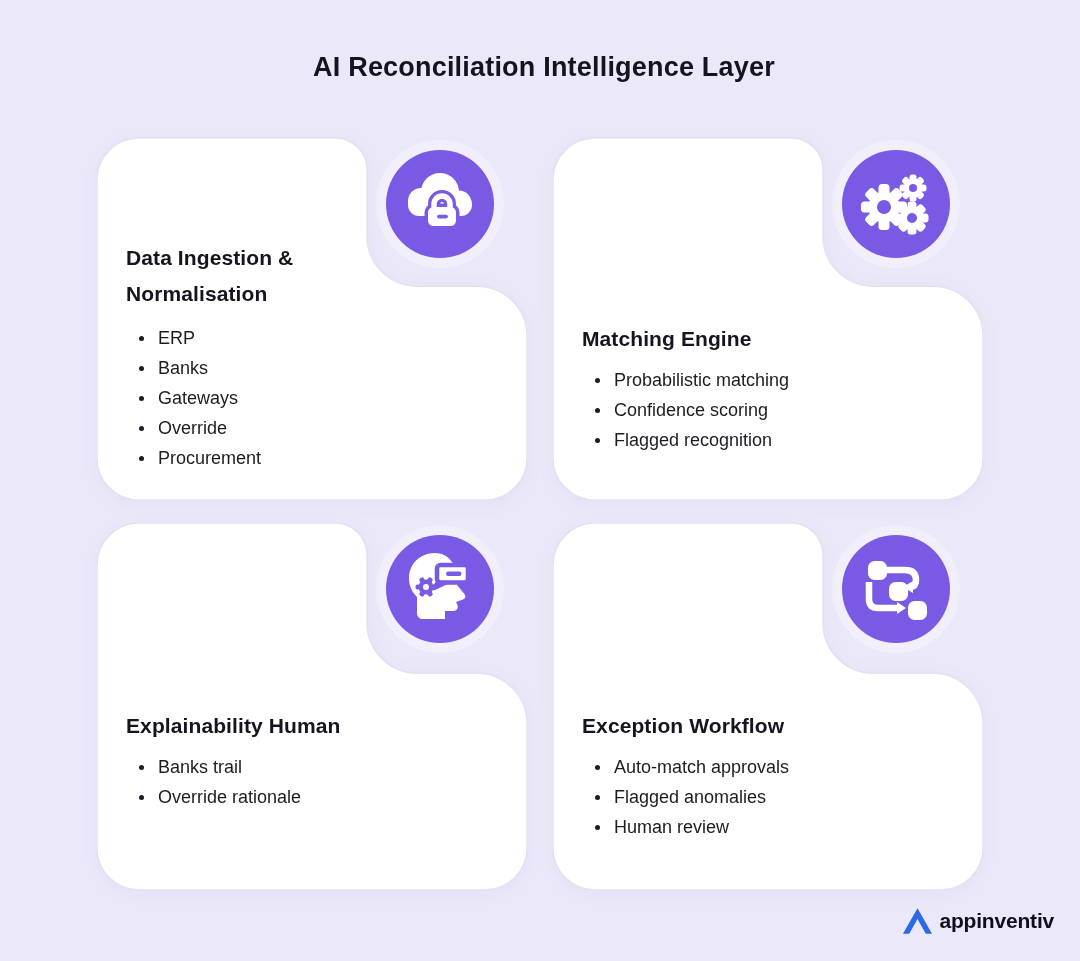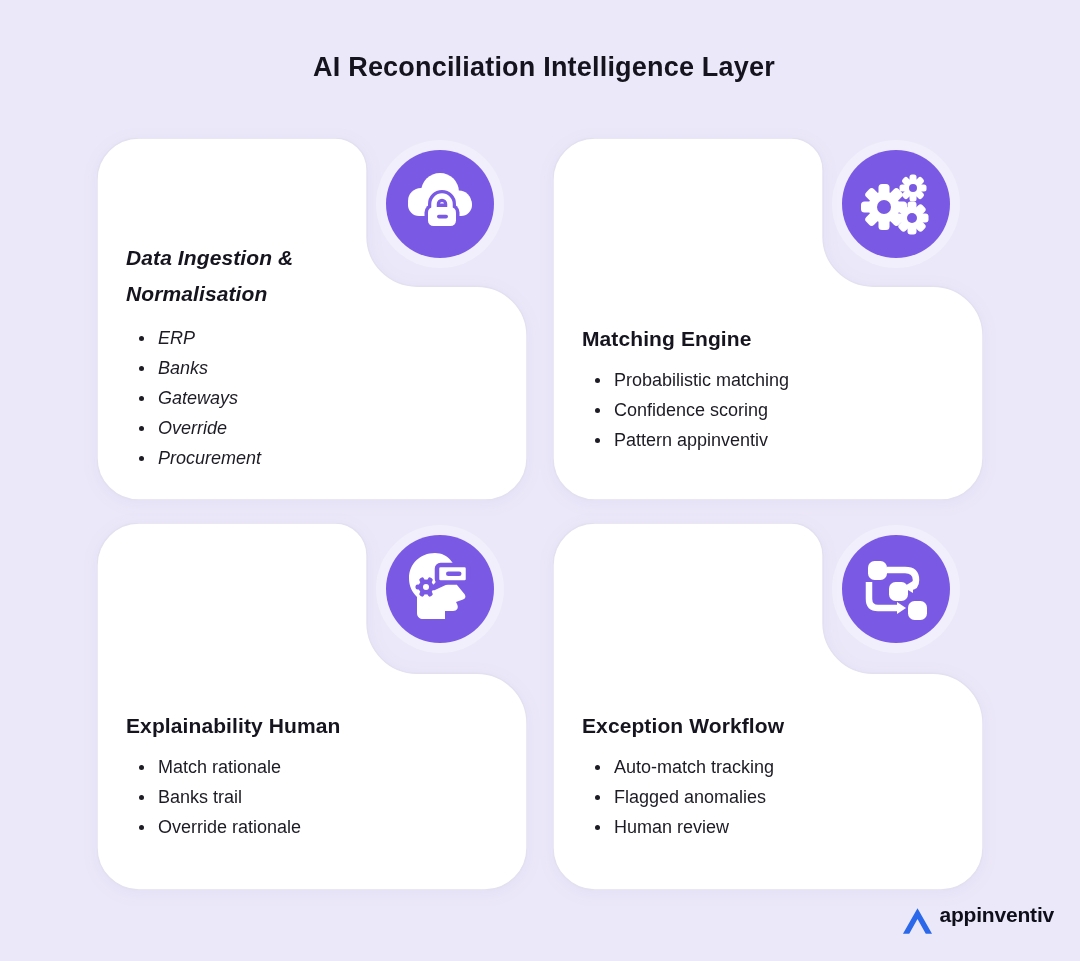--- a/index.html
+++ b/index.html
@@ -24,21 +24,21 @@
   .card{position:relative;width:430px;}
   .card-shape{position:absolute;left:0;top:0;width:430px;height:100%;
     filter:drop-shadow(0 3px 8px rgba(90,70,170,0.05));}
   .icon-badge{
     position:absolute;left:289px;top:12px;width:108px;height:108px;
     border-radius:50%;background:#7A5AE4;
     box-shadow:0 0 0 10px rgba(252,251,255,0.35);
   }
   .icon-badge svg{position:absolute;inset:0;}
   .card-content{position:relative;margin-left:29px;margin-right:20px;}
-  .card--c1 .card-content{padding-top:102px;font-style:italic;}
+  .card--c1 .card-content{padding-top:102px;}
   .card--c2 .card-content{padding-top:183px;}
   .card--c3 .card-content,.card--c4 .card-content{padding-top:185px;}
   .card-title{
     font-size:21px;font-weight:700;color:#16141E;line-height:36px;
     max-width:255px;letter-spacing:.1px;
   }
   .bullet-list{
     list-style:none;margin:0;padding:0;
   }
   .card--c1 .bullet-list{margin-top:11px;}
@@ -46,21 +46,21 @@
   .bullet-list li{
     position:relative;padding-left:32px;font-size:18px;line-height:30px;
     color:#1D1B24;
   }
   .bullet-list li::before{
     content:"";position:absolute;left:13px;top:13px;width:5px;height:5px;
     border-radius:50%;background:#1D1B24;
   }
   .footer-logo{
     position:absolute;right:26px;bottom:22px;
-    display:flex;gap:6px;
+    display:flex;align-items:center;gap:6px;
   }
   .footer-logo .brand-text{
     font-size:21px;font-weight:700;color:#0E0F1A;letter-spacing:-0.2px;
   }
 </style>
 </head>
 <body>
 
 <div class="diagram-title">AI Reconciliation Intelligence Layer</div>
 
@@ -132,21 +132,21 @@
           <circle cx="70" cy="68" r="11"></circle>
         </g>
         <circle cx="70" cy="68" r="5" fill="#7A5AE4"></circle>
       </svg>
     </div>
     <div class="card-content">
       <div class="card-title">Matching Engine</div>
       <ul class="bullet-list">
           <li>Probabilistic matching</li>
           <li>Confidence scoring</li>
-          <li>Pattern appinventiv</li>
+          <li>Flagged recognition</li>
         </ul>
     </div>
   </div>
 
   <div class="card card--c3">
     <svg class="card-shape" viewBox="0 0 430 364" preserveAspectRatio="none">
       <path d="M42,0 H238 A32,32 0 0 1 270,32 V99 A50,50 0 0 0 320,149 H380 A50,50 0 0 1 430,199 V322 A42,42 0 0 1 388,364 H42 A42,42 0 0 1 0,322 V42 A42,42 0 0 1 42,0 Z" fill="#FFFFFF" stroke="#E3E0F0" stroke-width="1.4"></path>
     </svg>
     <div class="icon-badge">
       <svg viewBox="0 0 108 108">
@@ -164,21 +164,20 @@
         <g stroke="#7A5AE4" stroke-width="4.5" stroke-linejoin="round" fill="#FFFFFF">
           <path d="M55,44 L48,53 L61,47 Z"></path>
           <rect x="51" y="30" width="31" height="17.5" rx="3.5"></rect>
         </g>
         <rect x="60" y="36.5" width="15.5" height="4.6" rx="2.3" fill="#7A5AE4"></rect>
       </svg>
     </div>
     <div class="card-content">
       <div class="card-title">Explainability Human</div>
       <ul class="bullet-list">
-          <li>Match rationale</li>
           <li>Banks trail</li>
           <li>Override rationale</li>
         </ul>
     </div>
   </div>
 
   <div class="card card--c4">
     <svg class="card-shape" viewBox="0 0 430 364" preserveAspectRatio="none">
       <path d="M42,0 H238 A32,32 0 0 1 270,32 V99 A50,50 0 0 0 320,149 H380 A50,50 0 0 1 430,199 V322 A42,42 0 0 1 388,364 H42 A42,42 0 0 1 0,322 V42 A42,42 0 0 1 42,0 Z" fill="#FFFFFF" stroke="#E3E0F0" stroke-width="1.4"></path>
     </svg>
@@ -189,21 +188,21 @@
         <path d="M27,47 V64 Q27,73 36,73 H56" fill="none" stroke="#FFFFFF" stroke-width="6.5"></path>
         <polygon points="64,73 55,67 55,79" fill="#FFFFFF"></polygon>
         <rect x="26" y="26" width="19" height="19" rx="6.5" fill="#FFFFFF"></rect>
         <rect x="47" y="47" width="19" height="19" rx="6.5" fill="#FFFFFF"></rect>
         <rect x="66" y="66" width="19" height="19" rx="6.5" fill="#FFFFFF"></rect>
       </svg>
     </div>
     <div class="card-content">
       <div class="card-title">Exception Workflow</div>
       <ul class="bullet-list">
-          <li>Auto-match tracking</li>
+          <li>Auto-match approvals</li>
           <li>Flagged anomalies</li>
           <li>Human review</li>
         </ul>
     </div>
   </div>
 
 </div>
 
 <div class="footer-logo">
   <svg width="33" height="36" viewBox="0 0 50 45">

